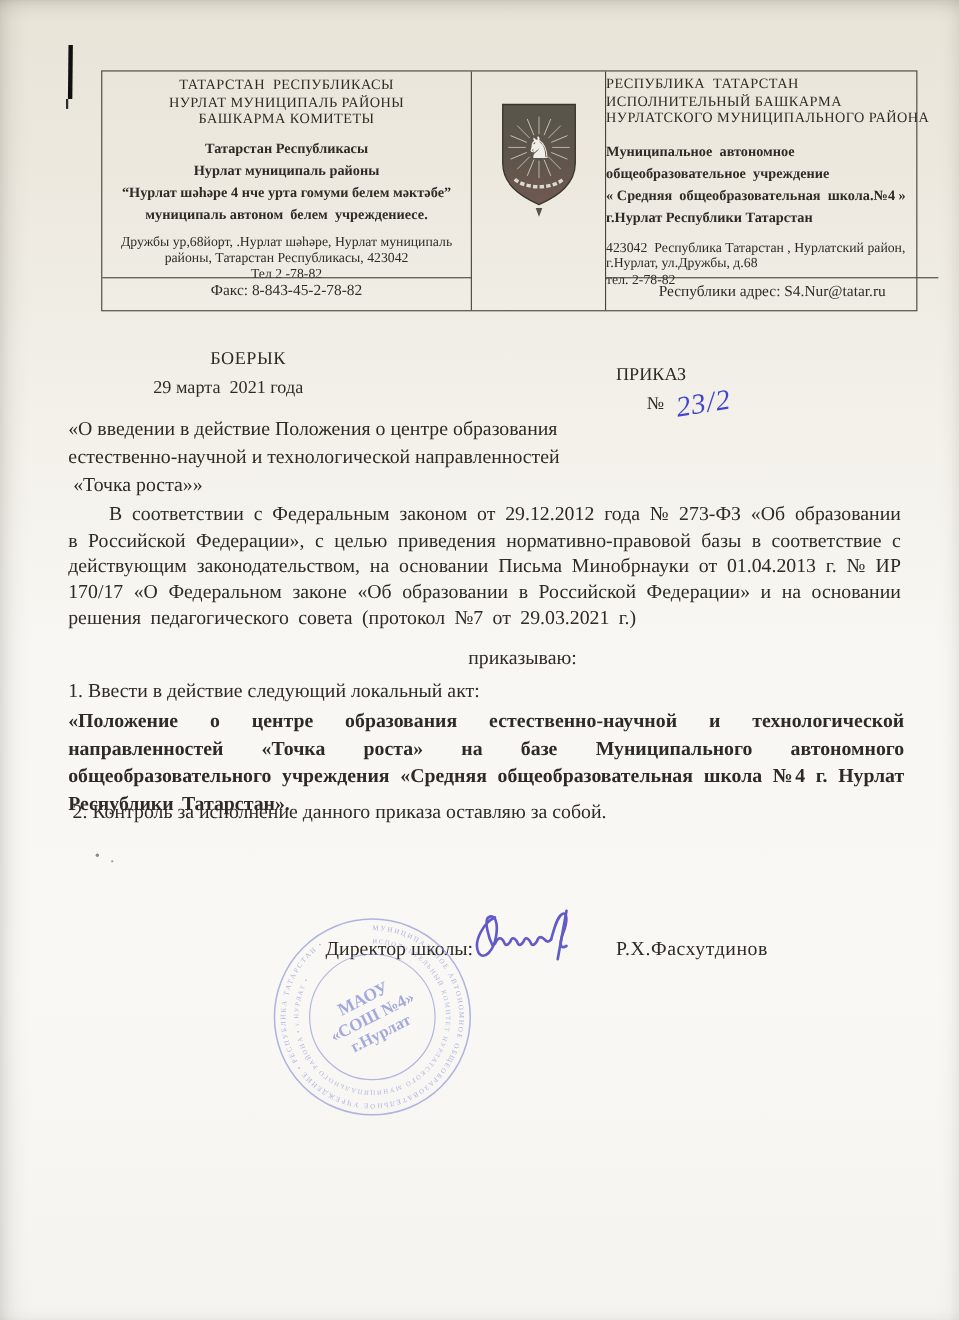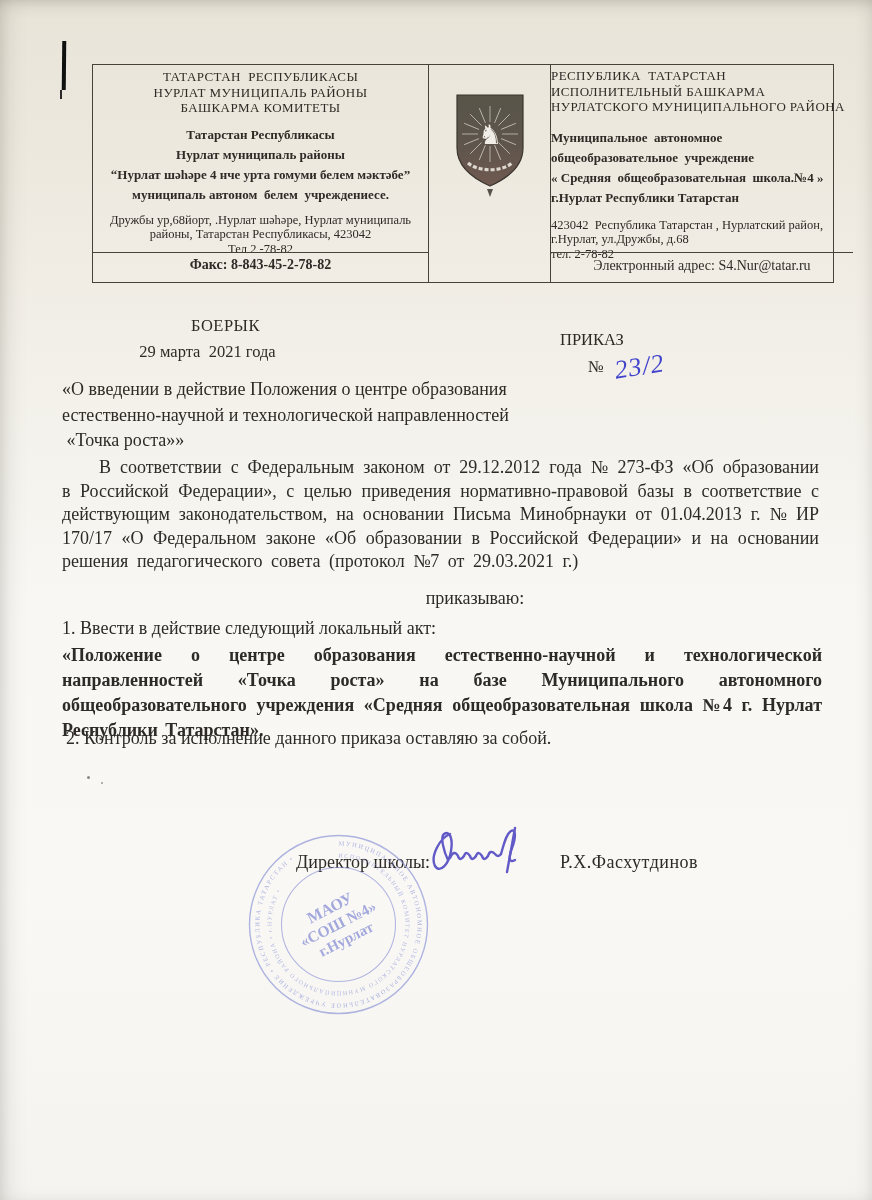--- a/index.html
+++ b/index.html
@@ -9,21 +9,21 @@
     box-shadow:inset 14px 0 24px -14px rgba(60,55,45,.25), inset -10px 0 20px -12px rgba(60,55,45,.15), inset 0 12px 22px -16px rgba(60,55,45,.3);
     font-family:"Liberation Serif","DejaVu Serif",serif;color:#2e2b26;
   }
   .pre{white-space:pre-wrap;}
   
   .letterhead{position:absolute;left:68px;top:64px;width:742px;display:grid;
     grid-template-columns:336px 122px 302px;grid-template-rows:187px 30px;
     border:1px solid #45423a;box-sizing:border-box;margin-left:24px;}
   .lh-cell{box-sizing:border-box;}
   .lh-left{grid-column:1;grid-row:1;border-right:1px solid #45423a;padding-top:4px;text-align:center;}
-  .lh-fax{grid-column:1;grid-row:2;border-right:1px solid #45423a;border-top:1px solid #45423a;text-align:center;font-size:14px;padding-top:4px;font-weight:bold;}
+  .lh-fax{grid-column:1;grid-row:2;border-right:1px solid #45423a;border-top:1px solid #45423a;text-align:center;font-size:14px;padding-top:4px;}
   .lh-center{grid-column:2;grid-row:1 / span 2;border-right:1px solid #45423a;display:flex;justify-content:center;align-items:flex-start;padding-top:28px;}
   .lh-right{grid-column:3;grid-row:1;padding-top:3px;text-align:left;}
   .lh-email{grid-column:3;grid-row:2;border-top:1px solid #45423a;text-align:center;font-size:14px;padding-top:5px;}
   .org-line{font-size:13px;line-height:15.5px;letter-spacing:.4px;}
   .bold-group{margin-top:9px;}
   .bold-line{font-size:13px;line-height:20px;font-weight:bold;}
   .addr-group{margin-top:8px;}
   .addr-line{font-size:12.5px;line-height:14.5px;}
   .lh-right .bold-group{margin-top:13px;}
   .lh-right .addr-group{margin-top:10px;}
@@ -130,21 +130,21 @@
         <div class="bold-line pre">« Средняя  общеобразовательная  школа.№4 »</div>
         <div class="bold-line pre">г.Нурлат Республики Татарстан</div>
       </div>
       <div class="addr-group">
         <div class="addr-line pre">423042  Республика Татарстан , Нурлатский район,</div>
         <div class="addr-line pre">г.Нурлат, ул.Дружбы, д.68</div>
         <div class="addr-line pre">тел. 2-78-82</div>
       </div>
     </div>
 
-    <div class="lh-cell lh-email pre">Электронный адрес: S4.Nur@tatar.ru</div>
+    <div class="lh-cell lh-email pre">Республики адрес: S4.Nur@tatar.ru</div>
   </div>
 
   <div class="boeryk">
     <div class="boeryk-title pre">БОЕРЫК</div>
     <div class="pre">29 марта  2021 года</div>
   </div>
 
   <div class="prikaz">
     <div class="pre">ПРИКАЗ</div>
     <div class="prikaz-num">

